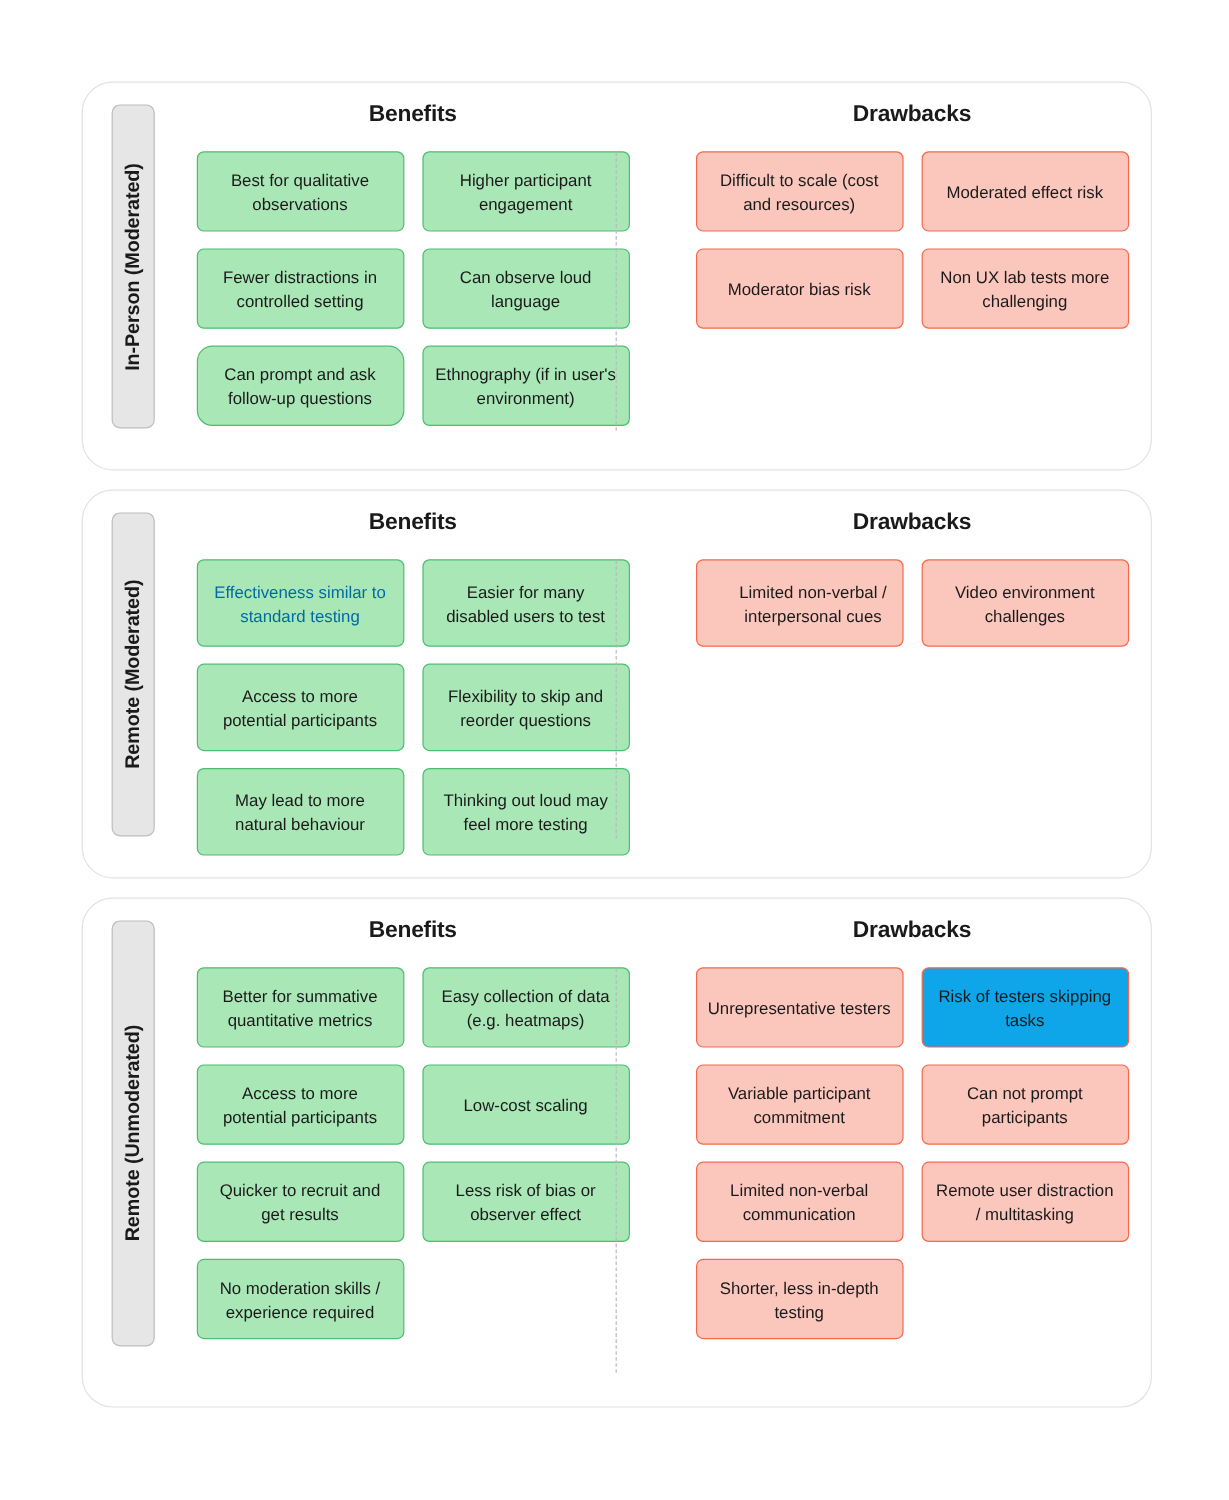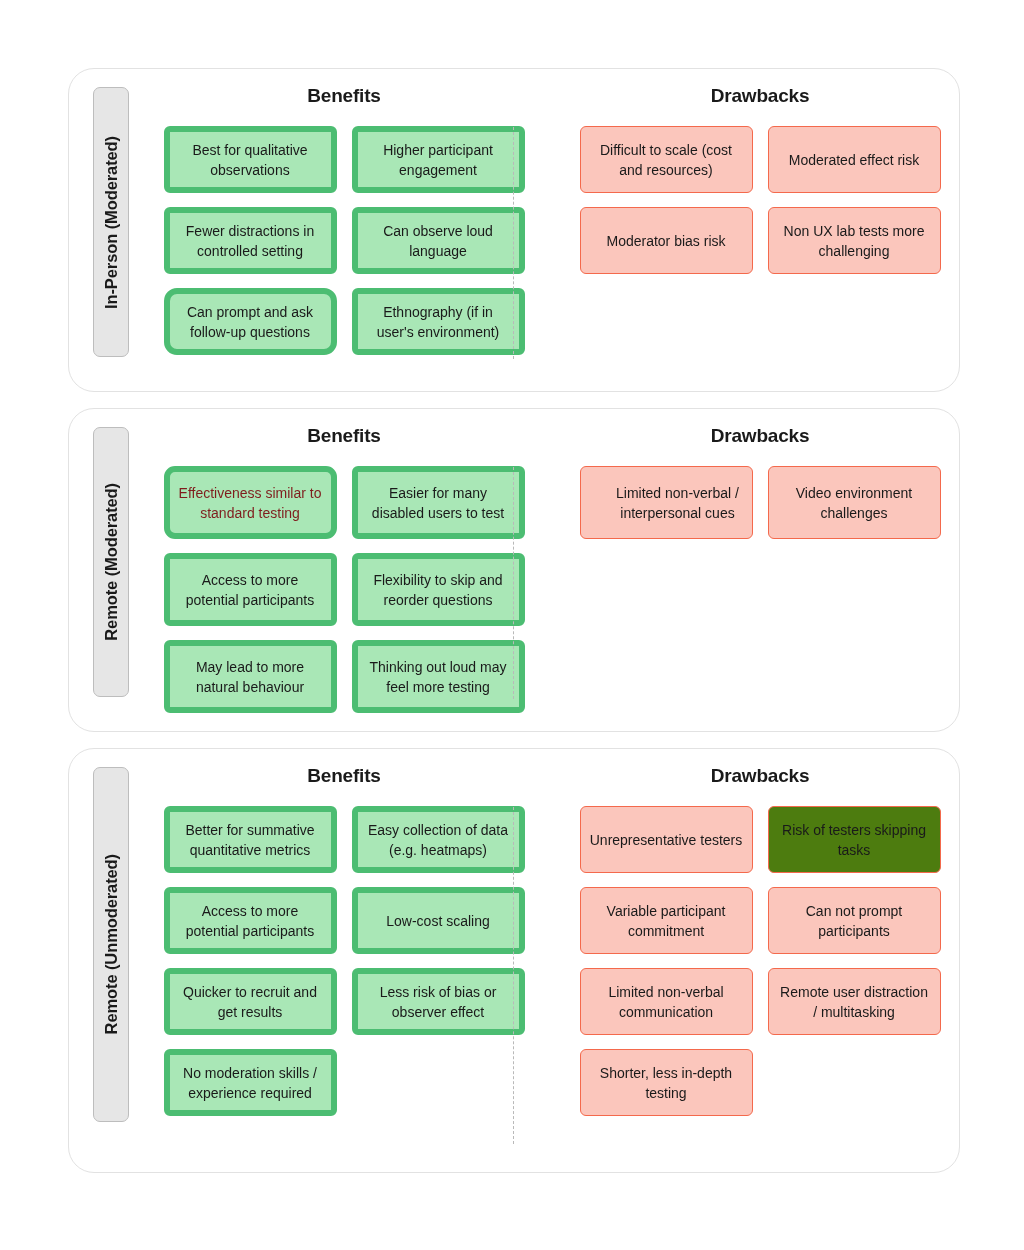--- a/index.html
+++ b/index.html
@@ -114,21 +114,21 @@
     align-items: center;
     justify-content: center;
     text-align: center;
     padding: 6px 9px;
     font-size: 14px;
     line-height: 20px;
     color: #1a1a1a;
   }
   .card.benefit {
     background: #a9e7b6;
-    border: 6px solid #c2410c;
+    border: 1px solid #c2410c;
   }
   .card.drawback {
     background: #fbc6bc;
     border: 1px solid #f4694c;
   }
   .card.tall { min-height: 73px; }
 
   
   .divider {
     position: absolute;
@@ -187,21 +187,21 @@
         <span class="chip-label">Remote (Moderated)</span>
       </div>
     </div>
 
     <div class="columns">
       <div class="divider" style="border-left-color: rgb(185, 185, 185);"></div>
 
       <div class="side benefits">
         <h2 class="side-heading">Benefits</h2>
         <div class="grid">
-          <div class="card benefit tall" style="background: rgb(169, 231, 182); border-color: rgb(76, 189, 114); color: #7f1d1d; border-radius: 11px;">Effectiveness similar to standard testing</div>
+          <div class="card benefit tall" style="background: rgb(169, 231, 182); border-color: rgb(76, 189, 114); color: #0369a1;">Effectiveness similar to standard testing</div>
           <div class="card benefit tall" style="background: rgb(169, 231, 182); border-color: rgb(76, 189, 114); color: rgb(26, 26, 26);">Easier for many disabled users to test</div>
           <div class="card benefit tall" style="background: rgb(169, 231, 182); border-color: rgb(76, 189, 114); color: rgb(26, 26, 26);">Access to more potential participants</div>
           <div class="card benefit tall" style="background: rgb(169, 231, 182); border-color: rgb(76, 189, 114); color: rgb(26, 26, 26);">Flexibility to skip and reorder questions</div>
           <div class="card benefit tall" style="background: rgb(169, 231, 182); border-color: rgb(76, 189, 114); color: rgb(26, 26, 26);">May lead to more natural behaviour</div>
           <div class="card benefit tall" style="background: rgb(169, 231, 182); border-color: rgb(76, 189, 114); color: rgb(26, 26, 26);">Thinking out loud may feel more testing</div>
         </div>
       </div>
 
       <div class="side drawbacks">
         <h2 class="side-heading">Drawbacks</h2>
@@ -233,21 +233,21 @@
           <div class="card benefit" style="background: rgb(169, 231, 182); border-color: rgb(76, 189, 114); color: rgb(26, 26, 26);">Quicker to recruit and get results</div>
           <div class="card benefit" style="background: rgb(169, 231, 182); border-color: rgb(76, 189, 114); color: rgb(26, 26, 26);">Less risk of bias or observer effect</div>
           <div class="card benefit" style="background: rgb(169, 231, 182); border-color: rgb(76, 189, 114); color: rgb(26, 26, 26);">No moderation skills / experience required</div>
         </div>
       </div>
 
       <div class="side drawbacks">
         <h2 class="side-heading">Drawbacks</h2>
         <div class="grid">
           <div class="card drawback" style="background: rgb(251, 198, 188); border-color: rgb(244, 105, 76); color: rgb(26, 26, 26);">Unrepresentative testers</div>
-          <div class="card drawback" style="background: #4d7c0f; border-color: rgb(244, 105, 76); color: rgb(26, 26, 26);">Risk of testers skipping tasks</div>
+          <div class="card drawback" style="background: #0ea5e9; border-color: rgb(244, 105, 76); color: rgb(26, 26, 26);">Risk of testers skipping tasks</div>
           <div class="card drawback" style="background: rgb(251, 198, 188); border-color: rgb(244, 105, 76); color: rgb(26, 26, 26);">Variable participant commitment</div>
           <div class="card drawback" style="background: rgb(251, 198, 188); border-color: rgb(244, 105, 76); color: rgb(26, 26, 26);">Can not prompt participants</div>
           <div class="card drawback" style="background: rgb(251, 198, 188); border-color: rgb(244, 105, 76); color: rgb(26, 26, 26);">Limited non-verbal communication</div>
           <div class="card drawback" style="background: rgb(251, 198, 188); border-color: rgb(244, 105, 76); color: rgb(26, 26, 26);">Remote user distraction / multitasking</div>
           <div class="card drawback" style="background: rgb(251, 198, 188); border-color: rgb(244, 105, 76); color: rgb(26, 26, 26);">Shorter, less in-depth testing</div>
         </div>
       </div>
     </div>
   </section>
 

